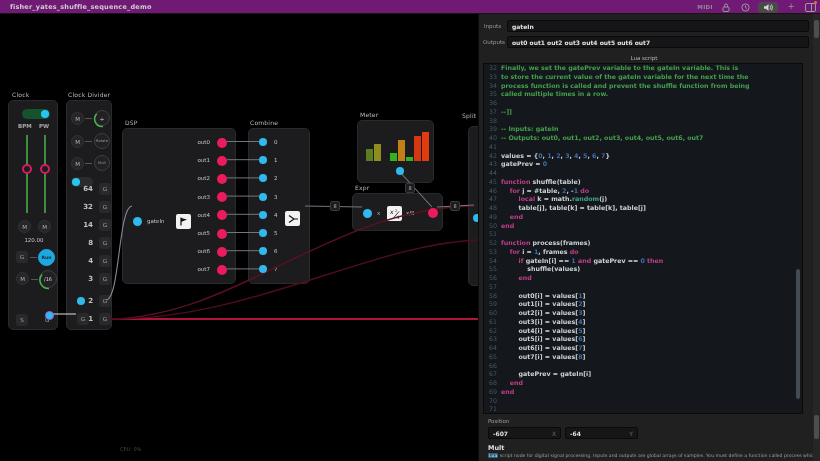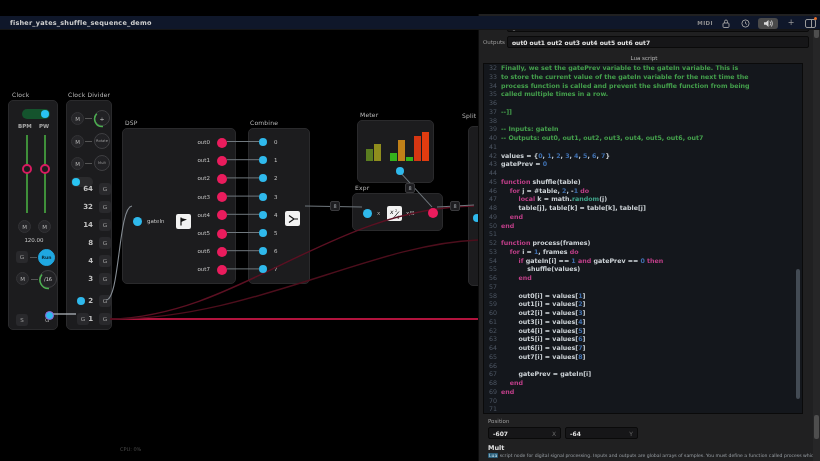--- a/index.html
+++ b/index.html
@@ -1,19 +1,19 @@
 <!DOCTYPE html>
 <html><head>
 <meta charset="utf-8">
 <style>
   html,body{margin:0;padding:0;background:#000;}
   *{box-sizing:border-box;font-family:"DejaVu Sans",sans-serif;}
   #app{position:relative;width:820px;height:461px;overflow:hidden;background:#000;}
   
-  .topbar{position:absolute;left:0;top:16px;width:820px;height:14px;background:#0f172a;border-bottom:1px solid #151515;z-index:20;}
+  .topbar{position:absolute;left:0;top:0;width:820px;height:14px;background:#701a75;border-bottom:1px solid #151515;z-index:20;}
   .tb-title{position:absolute;left:10px;top:3px;font-size:6.5px;font-weight:bold;color:#cfcfcf;letter-spacing:.2px;}
   .tb-right{position:absolute;right:4px;top:0;height:14px;display:flex;align-items:center;gap:7px;}
   .tb-midi{font-size:5.5px;color:#8f8f8f;font-weight:bold;letter-spacing:.4px;}
   .tb-ic{display:flex;align-items:center;justify-content:center;width:12px;height:11px;}
   .tb-pill{background:#4a4a4a;border-radius:3px;width:20px;}
   .tb-plus{color:#9a9a9a;font-size:8px;line-height:8px;}
   .paneltog{position:relative;}
   .notif{position:absolute;right:-1px;top:-1px;width:3px;height:3px;border-radius:50%;background:#e8702a;}
   
   .canvas{position:absolute;left:0;top:14px;width:820px;height:447px;background:#000;}

